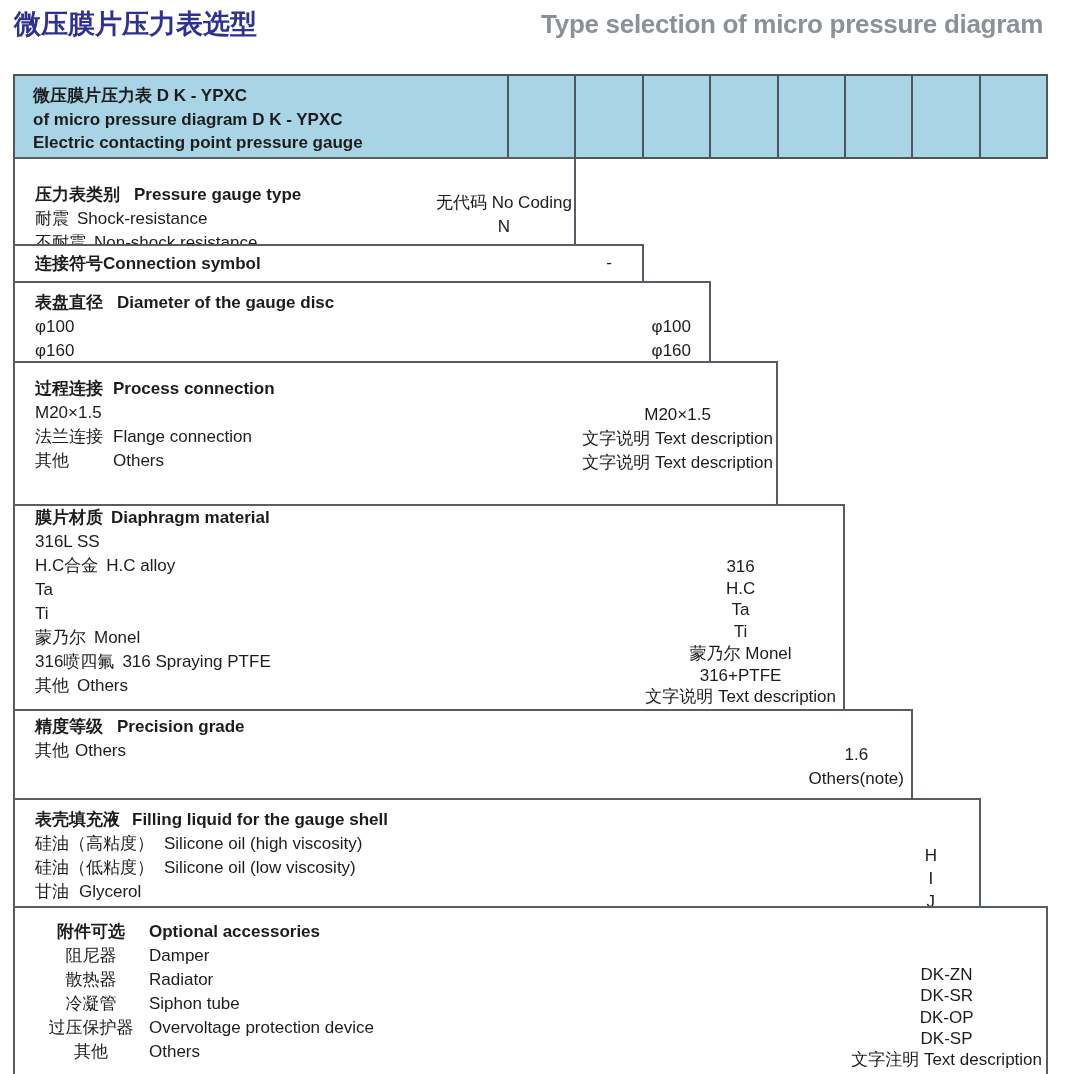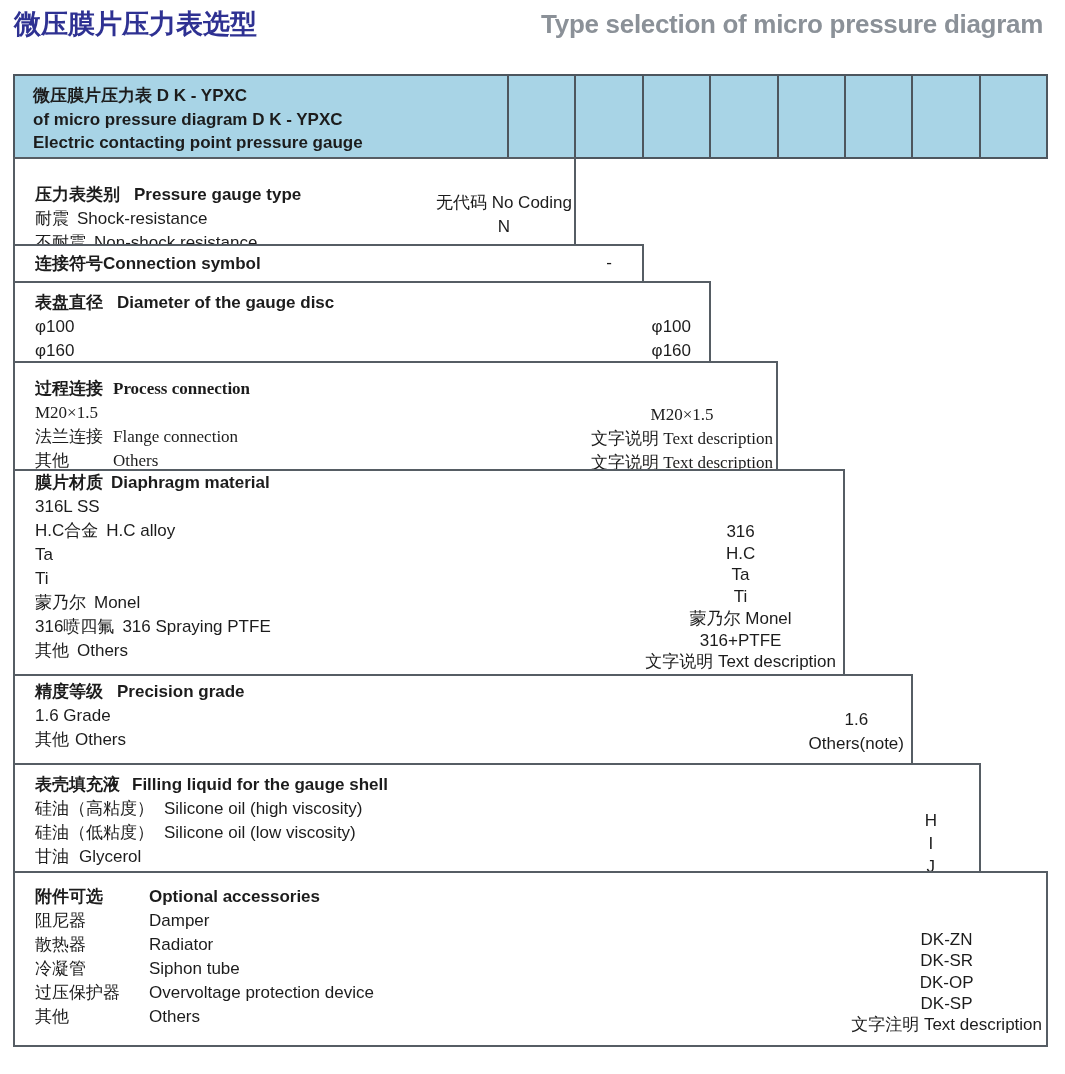--- a/index.html
+++ b/index.html
@@ -19,42 +19,42 @@
   .row .sec-title{font-weight:bold;}
   .row .ln{white-space:nowrap;}
   .zh{display:inline-block;}
   .en:empty{display:none;}
   .vals{position:absolute;text-align:center;white-space:nowrap;}
   .vals div{white-space:nowrap;}
   
   .r1{width:563px;height:89px;padding-top:24px;}
   .r2{width:631px;height:39px;padding-top:6px;}
   .r3{width:698px;height:82px;padding-top:8px;}
-  .r4{width:765px;height:110px;padding-top:14px;font-family:Liberation Serif, serif;}
+  .r4{width:765px;height:145px;padding-top:14px;}
   .r5{width:832px;height:207px;}
   .r6{width:900px;height:91px;padding-top:4px;}
   .r7{width:968px;height:110px;padding-top:8px;}
   .r8{width:1035px;height:176px;padding-top:12px;}
   .r1 .vals{right:2px;top:32px;line-height:24px;}
   .r2 .vals{right:30px;top:5px;line-height:24px;}
   .r3 .vals{right:18px;top:32px;line-height:24px;}
   .r4 .vals{right:3px;top:40px;line-height:24px;}
   .r5 .vals{right:7px;top:50px;line-height:21.7px;}
   .r6 .vals{right:7px;top:32px;line-height:24px;}
   .r7 .vals{right:42px;top:44px;line-height:23px;}
   .r8 .vals{right:4px;top:56px;line-height:21.3px;}
   
   .r1 .sec-title .en{margin-left:14px;} .r1 .ln .en{margin-left:8px;}
   .r2 .sec-title .en{}
   .r3 .sec-title .en{margin-left:14px;}
   .r4 .sec-title .zh,.r4 .ln .zh{min-width:76px;} .r4 .sec-title .en,.r4 .ln .en{margin-left:2px;}
   .r5 .sec-title .en{margin-left:8px;} .r5 .ln .en{margin-left:8px;}
   .r6 .sec-title .en{margin-left:14px;} .r6 .ln .en{margin-left:6px;}
   .r7 .sec-title .en{margin-left:12px;} .r7 .ln .en{margin-left:10px;}
-  .r8 .sec-title .zh,.r8 .ln .zh{min-width:112px;} .r8 .sec-title .en,.r8 .ln .en{margin-left:2px;}
+  .r8 .sec-title .zh,.r8 .ln .zh{min-width:112px;text-align:center;} .r8 .sec-title .en,.r8 .ln .en{margin-left:2px;}
 </style>
 </head>
 <body>
 
 <div id="page">
 
   <div id="title-zh">微压膜片压力表选型</div>
   <div id="title-en">Type selection of micro pressure diagram</div>
 
   <div id="tbl">
@@ -141,21 +141,20 @@
         <div>蒙乃尔 Monel</div>
         <div>316+PTFE</div>
         <div>文字说明 Text description</div>
       </div>
     </div>
 
     <div class="row r6">
       <div class="sec-title">
         <span class="zh">精度等级</span><span class="en">Precision grade</span>
       </div>
-      <div class="ln"><span class="zh">1.6 Grade</span></div>
       <div class="ln"><span class="zh">其他</span><span class="en">Others</span></div>
       <div class="vals">
         <div>1.6</div>
         <div>Others(note)</div>
       </div>
     </div>
 
     <div class="row r7">
       <div class="sec-title">
         <span class="zh">表壳填充液</span><span class="en">Filling liquid for the gauge shell</span>

